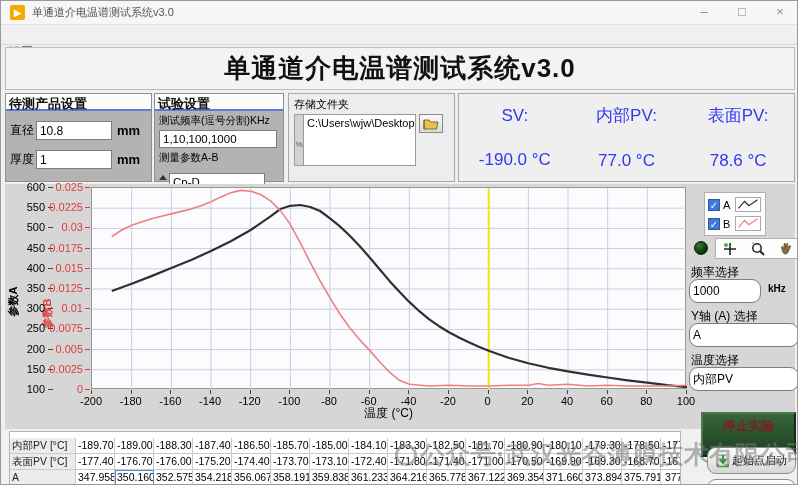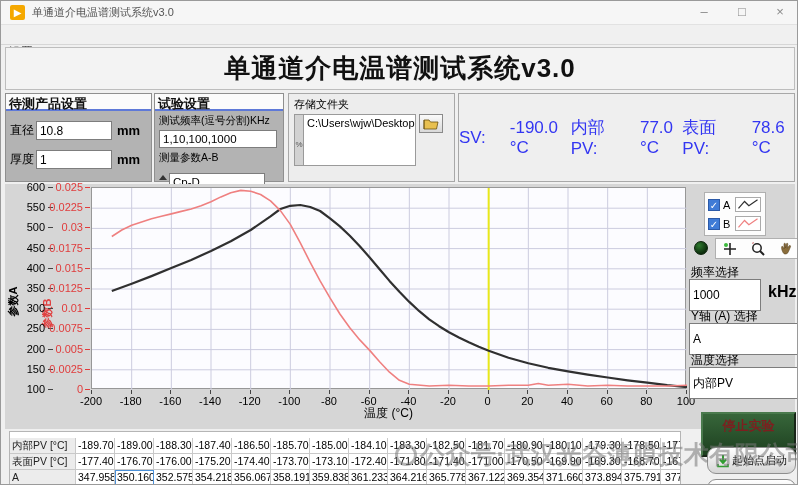--- a/index.html
+++ b/index.html
@@ -44,21 +44,21 @@
   .p-storage { left:287px; width:167px; background:#ededed; border:1px solid #a8a8a8; }
   .storage-label { font-size:11px; margin:3px 0 2px 5px; }
   .path-wrap { display:flex; margin-left:5px; }
   .path-strip { width:10px; height:52px; background:#d2d2d2; border:1px solid #9a9a9a; font-size:8px;
                 color:#555; text-align:center; line-height:60px; }
   .path-box { width:112px; height:52px; background:#fff; border:1px solid #9a9a9a; border-left:none;
               font-size:11px; padding:2px 3px; color:#000; }
   .browse-btn { width:24px; height:19px; margin-left:3px; background:linear-gradient(#fafafa,#d9d9d9);
                 border:1px solid #8a8a8a; display:flex; align-items:center; justify-content:center; }
   .p-readouts { left:457px; width:337px; background:#efefef; border:1px solid #a8a8a8; display:flex; }
-  .readout-col { flex:1; display:flex; flex-direction:row; align-items:center; justify-content:center; gap:24px; }
+  .readout-col { flex:1; display:flex; flex-direction:column; align-items:center; justify-content:center; gap:24px; }
   .ro-label,.ro-value { font-size:17px; color:#3336f2; }
   
   .chart-panel { position:absolute; left:4px; top:183px; width:790px; height:245px; background:#d6d6d6; }
   .vlabel { position:absolute; font-size:11px; font-weight:bold; transform:rotate(-90deg); transform-origin:center; white-space:nowrap; }
   .vlabel-a { color:#000; left:-6px; top:110px; }
   .vlabel-b { color:#e04040; left:28px; top:122px; }
   .plot { position:absolute; left:86px; top:3px; width:595px; height:202px; background:#fcfcff; border:1px solid #979797; }
   .ytick-label { position:absolute; font-size:11px; text-align:right; width:34px; }
   .ytick-black { color:#000; }
   .ytick-red { color:#e03c3c; }
@@ -69,22 +69,22 @@
   .legend-box { position:absolute; left:699px; top:8px; width:62px; height:44px; background:#fdfdfd; border:1px solid #b0b0b0; padding:2px 3px; }
   .legend-row { display:flex; align-items:center; height:19px; gap:3px; }
   .cbx { width:12px; height:12px; background:#3f7bd6; border:1px solid #2c5aa8; color:#fff; font-size:10px; line-height:11px; text-align:center; }
   .legend-letter { font-size:11px; color:#000; width:9px; }
   .sample { width:26px; height:15px; background:#fff; border:1px solid #aaa; }
   .led { position:absolute; left:689px; top:57px; width:14px; height:14px; border-radius:50%;
          background:radial-gradient(circle at 35% 30%, #2f7a2f, #0c2d0c 70%); border:1px solid #0a220a; }
   .gtoolbar { position:absolute; left:710px; top:54px; width:86px; height:21px; background:#fdfdfd; border:1px solid #b0b0b0;
               display:flex; align-items:center; justify-content:space-around; }
   .rp-label { position:absolute; font-size:12px; color:#000; }
-  .rp-input { position:absolute; height:32px; }
-  .khz { position:absolute; font-size:16px; font-weight:bold; }
+  .rp-input { position:absolute; height:24px;border-radius:9px; }
+  .khz { position:absolute; font-size:10px; font-weight:bold; }
   
   .stop-btn { position:absolute; left:700px; top:411px; width:95px; height:45px;
               background:linear-gradient(#37663a,#1d3f1f); border:2px outset #4a7a4d;
               color:#7d1f1f; font-size:13px; font-weight:bold; text-align:center; line-height:23px; }
   .round-btn { position:absolute; left:706px; width:89px; height:27px; border-radius:9px;
                background:linear-gradient(#ffffff,#d5d5d5); border:1px solid #8f8f8f;
                display:flex; align-items:center; justify-content:center; gap:2px; font-size:11px; color:#111; }
   .btn-start { top:446px;text-align:center; }
   .btn-resume { top:478px; }
   

